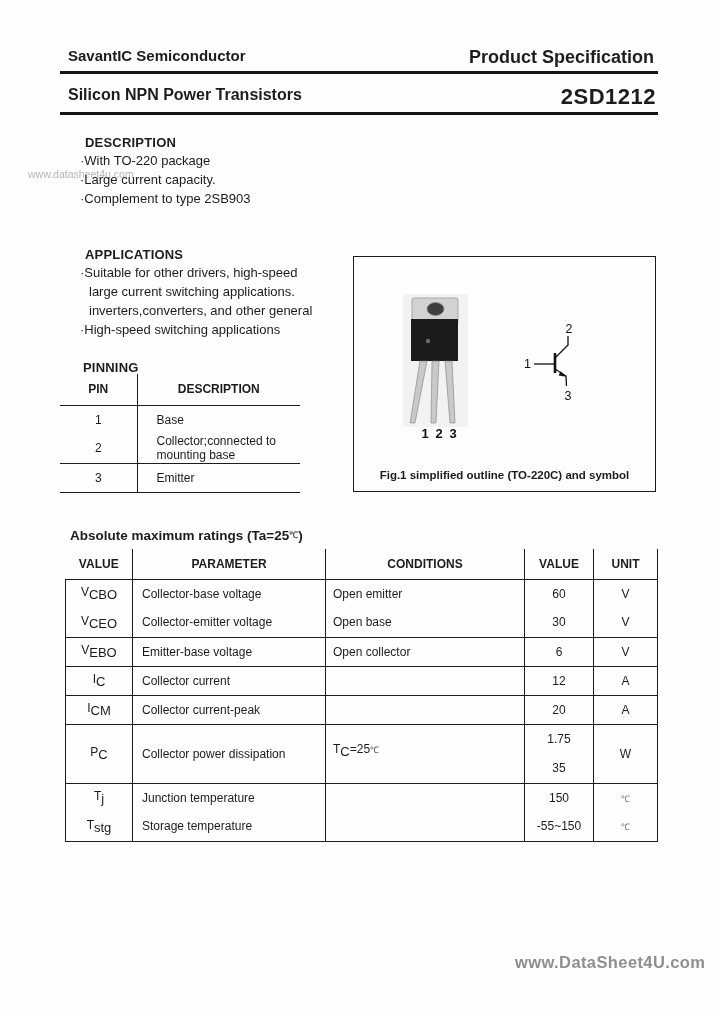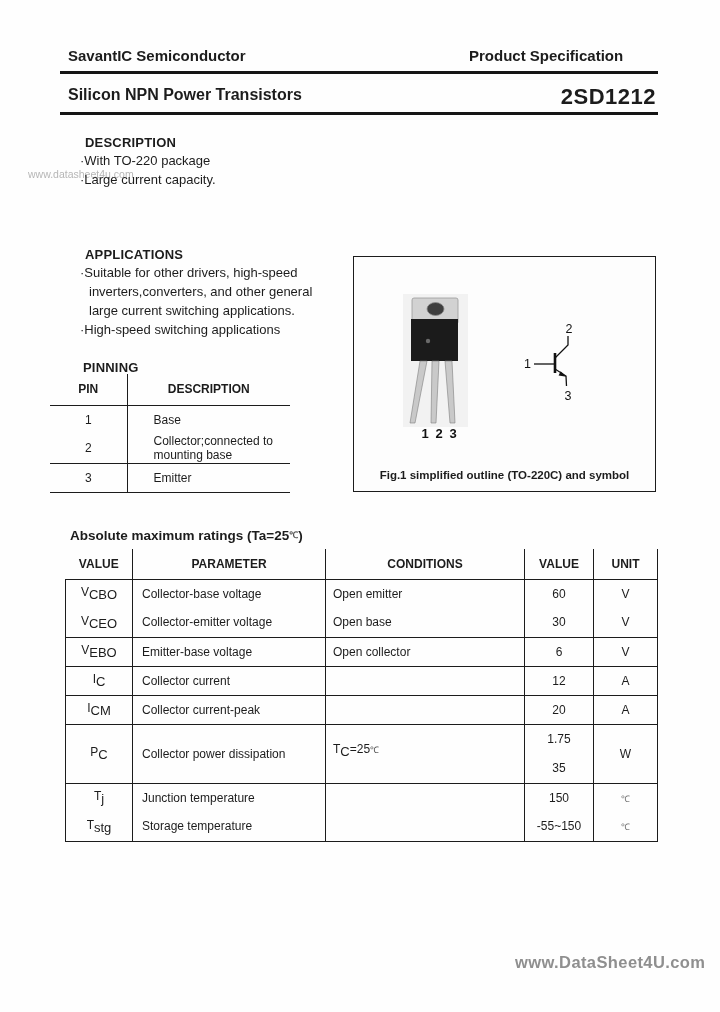--- a/index.html
+++ b/index.html
@@ -7,21 +7,21 @@
   #page {
     position:relative; width:720px; height:1012px; margin:0 auto;
     background:#fefefe; color:#1c1c1c;
     font-family:"Liberation Sans", sans-serif;
     overflow:hidden;
   }
   .abs { position:absolute; }
 
   
   .company    { left:68px;  top:47px;  font-size:15px; font-weight:bold; }
-  .docspec    { left:469px; top:47px;  font-size:15px; font-weight:bold; }
+  .docspec    { left:469px; top:47px;  font-size:18px; font-weight:bold; }
   .rule       { left:60px;  width:598px; height:3px; background:#151515; }
   .rule1      { top:71px; }
   .rule2      { top:112px; }
   .doctitle   { left:68px;  top:86px;  font-size:16px; font-weight:bold; }
   .partno     { left:560px; top:84px;  width:96px; text-align:right; font-size:22px; font-weight:bold; letter-spacing:0.5px; }
 
   
   .wm-top    { left:28px; top:168px; font-size:10.5px; color:#b6b6b6; }
   .wm-bottom { left:515px; top:953px; font-size:16.5px; font-weight:bold; color:#8f8f8f; letter-spacing:0.4px; }
 
@@ -31,30 +31,30 @@
   .list { font-size:13px; }
   .list .line { height:19px; line-height:19px; white-space:nowrap; }
   .desc-list { left:80px; top:151px; }
   .app-head  { left:85px; top:247px; }
   .app-list  { left:80px; top:263px; }
   .app-list .cont { padding-left:9px; }
 
   
   .pin-head { left:83px; top:360px; }
   table.pinning {
-    position:absolute; left:50px; top:374px; width:240px;
+    position:absolute; left:60px; top:374px; width:240px;
     border-collapse:collapse; table-layout:fixed; font-size:12px;
   }
   table.pinning col.c1 { width:77px; }
   table.pinning col.c2 { width:163px; }
   table.pinning th, table.pinning td { font-weight:normal; vertical-align:middle; }
   table.pinning th { font-weight:bold; text-align:center; height:31px; border-bottom:1.5px solid #1c1c1c; }
   table.pinning td { height:29px; }
   table.pinning .pcell { text-align:center; }
-  table.pinning .dcell { text-align:left; padding-left:26px; line-height:14px; }
+  table.pinning .dcell { text-align:left; padding-left:19px; line-height:14px; }
   table.pinning .vline { border-left:1px solid #1c1c1c; }
   table.pinning tr.rb td { border-bottom:1.5px solid #1c1c1c; }
 
   
   .figbox { left:353px; top:256px; width:303px; height:236px; border:1.2px solid #1c1c1c; background:#fdfdfd; }
   .figcaption { position:absolute; left:0; top:212px; width:100%; text-align:center; font-size:11.5px; font-weight:bold; }
 
   
   .amr-title { left:70px; top:528px; font-size:13.5px; font-weight:bold; }
   .amr-deg   { font-size:9px; color:#555; vertical-align:2px; }
@@ -100,27 +100,28 @@
   <div class="abs doctitle">Silicon NPN Power Transistors</div>
   <div class="abs partno">2SD1212</div>
   <div class="abs rule rule2"></div>
 
   <div class="abs wm-top">www.datasheet4u.com</div>
 
   <div class="abs sec-head desc-head">DESCRIPTION</div>
   <div class="abs list desc-list">
     <div class="line">·With TO-220 package</div>
     <div class="line">·Large current capacity.</div>
+    <div class="line">·Complement to type 2SB903</div>
   </div>
 
   <div class="abs sec-head app-head">APPLICATIONS</div>
   <div class="abs list app-list">
     <div class="line">·Suitable for other drivers, high-speed</div>
+    <div class="line cont">large current switching applications.</div>
     <div class="line cont">inverters,converters, and other general</div>
-    <div class="line cont">large current switching applications.</div>
     <div class="line">·High-speed switching applications</div>
   </div>
 
   <div class="abs sec-head pin-head">PINNING</div>
   <table class="pinning">
     <colgroup>
         <col class="c1">
         <col class="c2">
       </colgroup>
     <tbody>

